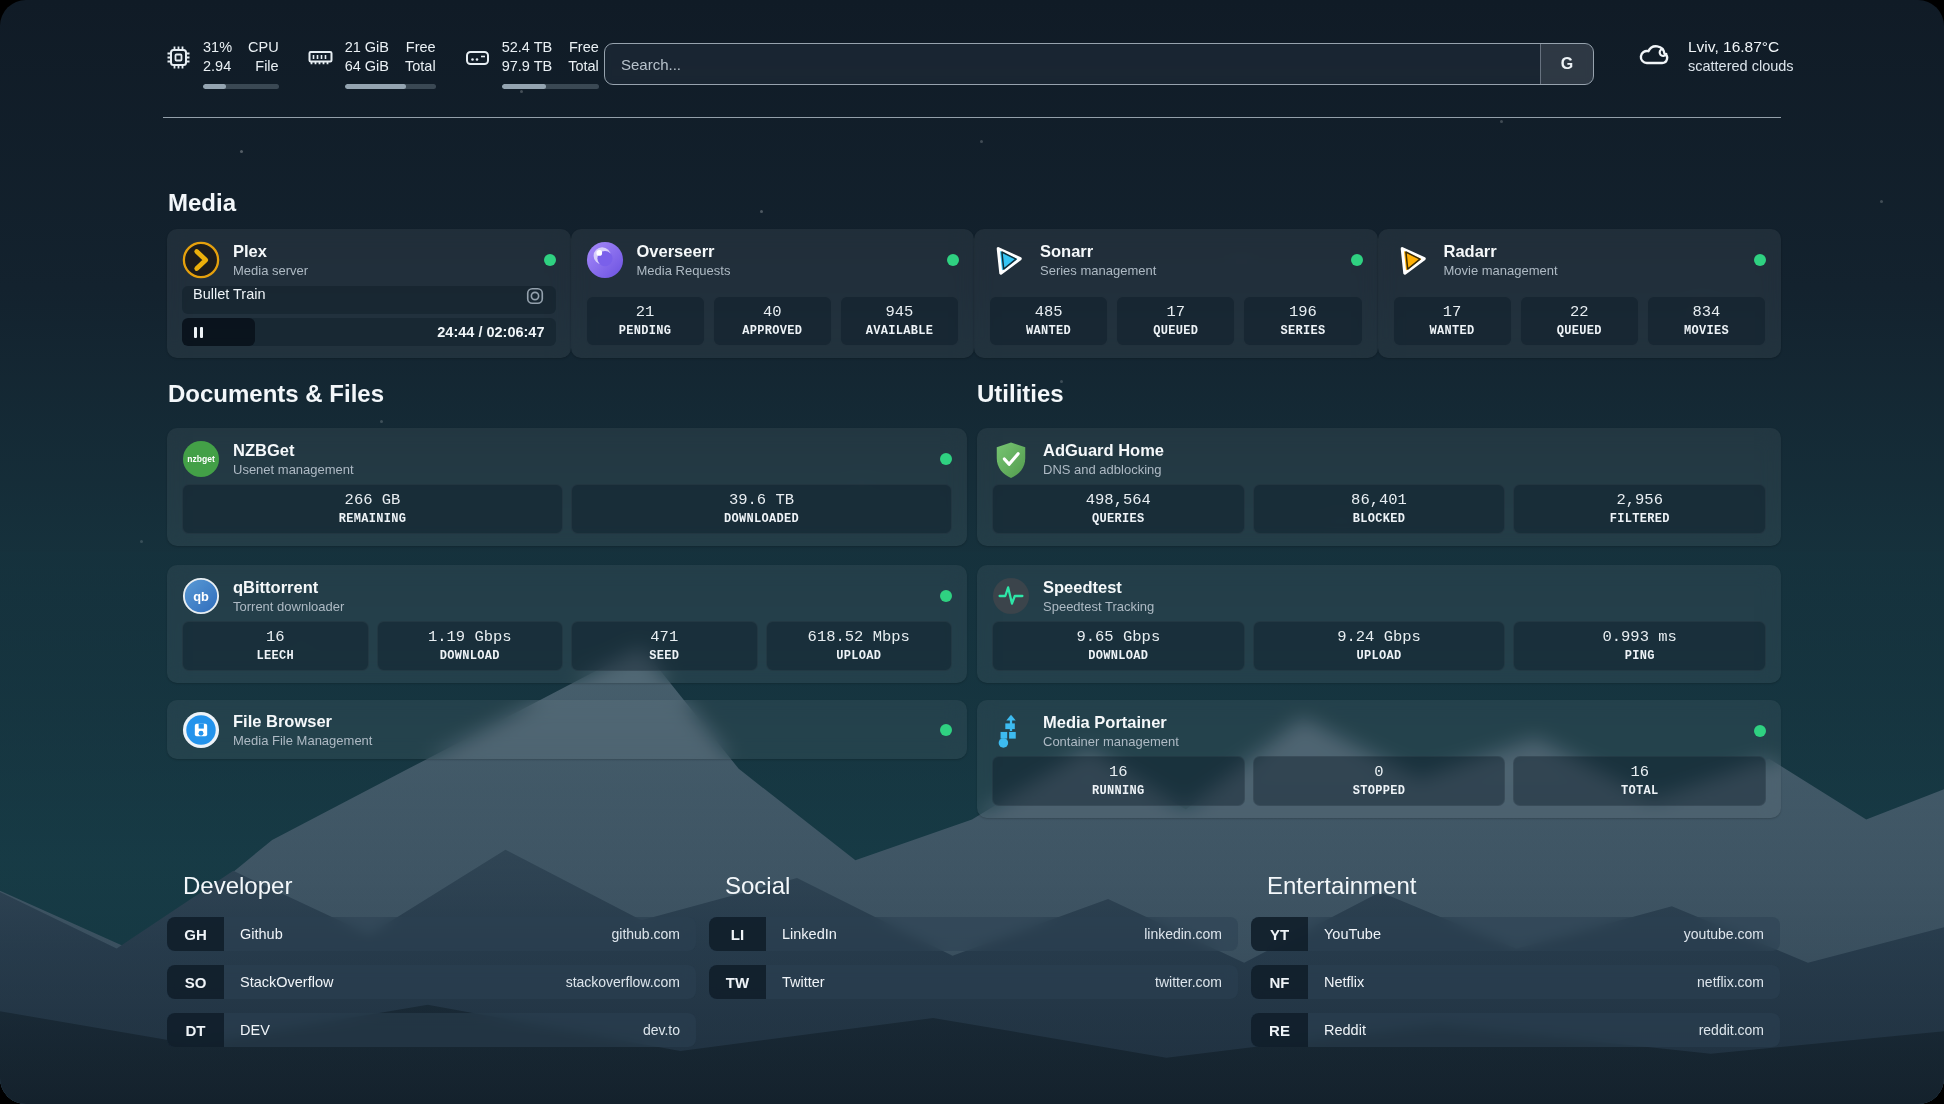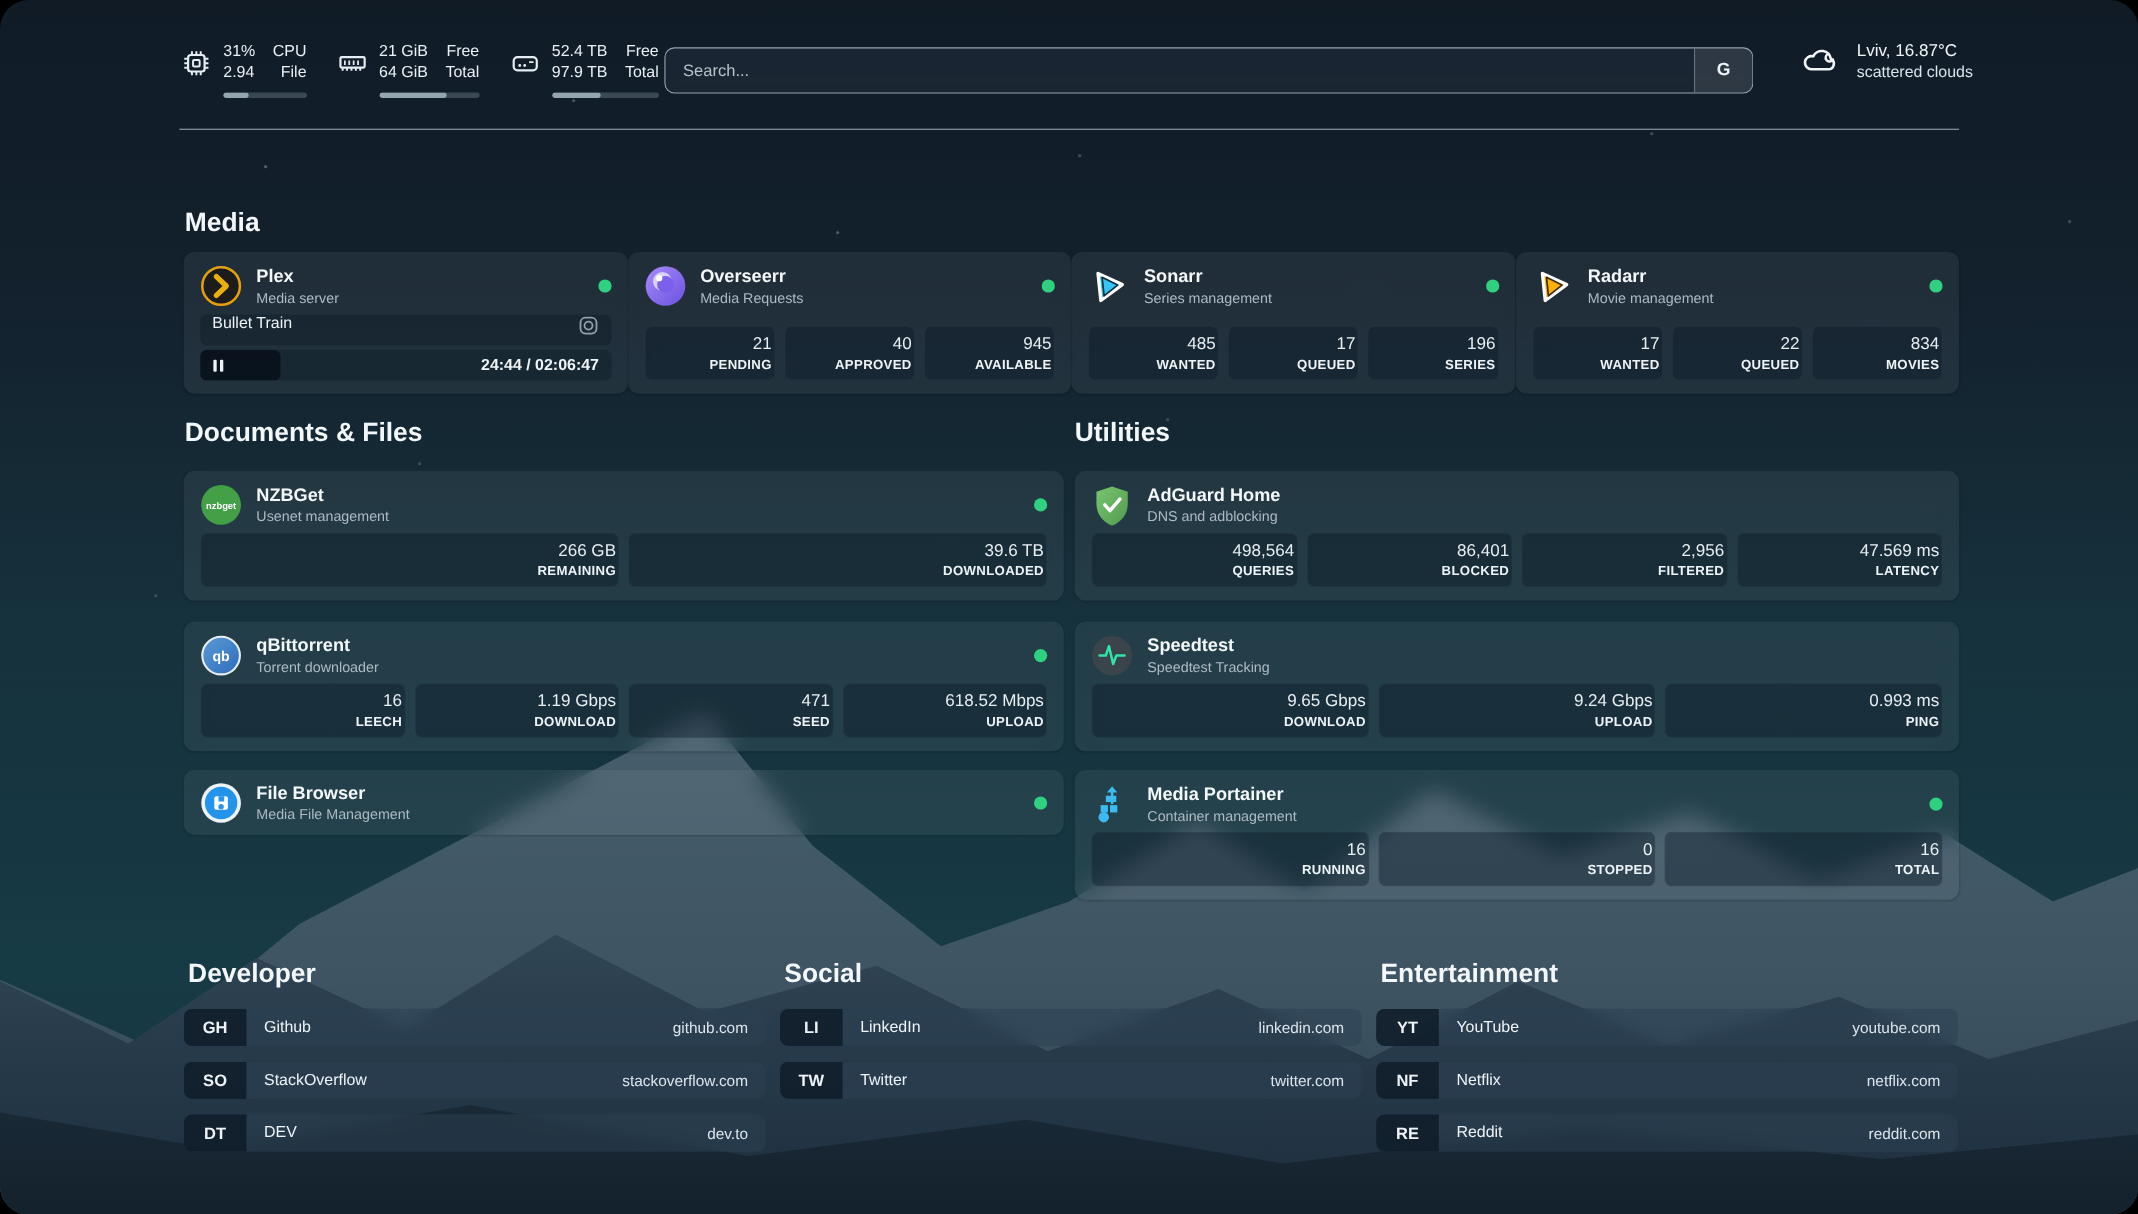--- a/index.html
+++ b/index.html
@@ -49,36 +49,36 @@
   .media-row{position:absolute;left:167px;top:229px;width:1614px;display:grid;grid-template-columns:repeat(4,1fr);}
   .media-row .card{position:relative;height:129px;}
   .svc-hdr{display:flex;align-items:center;gap:13px;}
   .app-icon{width:38px;height:38px;flex:none;display:flex;align-items:center;justify-content:center;}
   .svc-titles{display:flex;flex-direction:column;}
   .svc-name{font-size:16.5px;font-weight:600;color:#f5f8fa;line-height:21px;}
   .svc-sub{font-size:13px;color:#aebac4;line-height:17px;}
   .dot{width:12px;height:12px;border-radius:50%;background:#2fd181;margin-left:auto;flex:none;}
   .stats{display:flex;gap:8px;}
   .stat{flex:1;background:rgba(11,26,37,.40);border:1px solid rgba(255,255,255,.045);border-radius:7px;
-        text-align:right;padding:5px 2px 6px;}
+        text-align:center;padding:5px 2px 6px;font-family:Liberation Mono, monospace;}
   .stat-v{font-size:15.5px;color:#e8eef2;line-height:21px;}
   .stat-l{font-size:12px;font-weight:700;color:#eef3f7;letter-spacing:.3px;line-height:16px;}
   
   .np{display:flex;flex-direction:column;gap:4px;}
   .np-row1{height:28px;background:rgba(11,26,37,.38);border-radius:6px;display:flex;padding:0 11px;}
   .np-title{font-size:14.5px;color:#eef3f7;font-weight:500;}
   .np-session{margin-left:auto;width:20px;height:20px;}
   .np-row2{position:relative;height:28px;background:rgba(11,26,37,.38);border-radius:6px;overflow:hidden;display:flex;align-items:center;}
   .np-fill{position:absolute;left:0;top:0;bottom:0;background:rgba(7,16,25,.82);border-radius:6px;}
   .np-pause{position:relative;display:flex;gap:3px;margin-left:12px;cursor:pointer;}
   .np-pause i{display:block;width:3px;height:11px;background:#eef3f7;border-radius:1px;}
   .np-time{position:absolute;right:11px;font-size:14.5px;font-weight:600;color:#f0f5f8;}
   
   .bm{position:absolute;width:529px;}
-  .bm .h2{margin:0 0 16px 4px;font-size:24px;font-weight:700;color:#f3f7fa;line-height:30px;}
+  .bm .h2{margin:0 0 16px 16px;font-size:24px;font-weight:400;color:#f3f7fa;line-height:30px;}
   .bmrow{height:34px;display:flex;border-radius:8px;overflow:hidden;background:rgba(45,66,82,.52);
          backdrop-filter:blur(6px);margin-bottom:14px;cursor:pointer;}
   .abbr{width:57px;flex:none;background:rgba(13,27,39,.82);display:flex;align-items:center;justify-content:center;
         font-size:15px;font-weight:600;color:#eef3f7;}
   .bmbody{flex:1;display:flex;align-items:center;justify-content:space-between;padding:0 16px;}
   .bmname{font-size:14.5px;color:#f0f4f8;}
   .bmurl{font-size:14px;color:#dde5ec;}
 </style>
 </head>
 <body>
@@ -366,24 +366,20 @@
         <div class="stat-l">QUERIES</div>
       </div>
       <div class="stat">
         <div class="stat-v">86,401</div>
         <div class="stat-l">BLOCKED</div>
       </div>
       <div class="stat">
         <div class="stat-v">2,956</div>
         <div class="stat-l">FILTERED</div>
       </div>
-      <div class="stat">
-        <div class="stat-v">47.569 ms</div>
-        <div class="stat-l">LATENCY</div>
-      </div>
     </div>
   </div>
 
   <div class="card" style="left:167px;top:565px;width:800px;height:118px;">
     <div class="svc-hdr">
       <div class="app-icon">
         <svg width="38" height="38" viewBox="0 0 40 40">
           <defs>
               <linearGradient id="qbg" x1="0" y1="0" x2="1" y2="1">
             <stop offset="0" stop-color="#5b9bd5"></stop>

